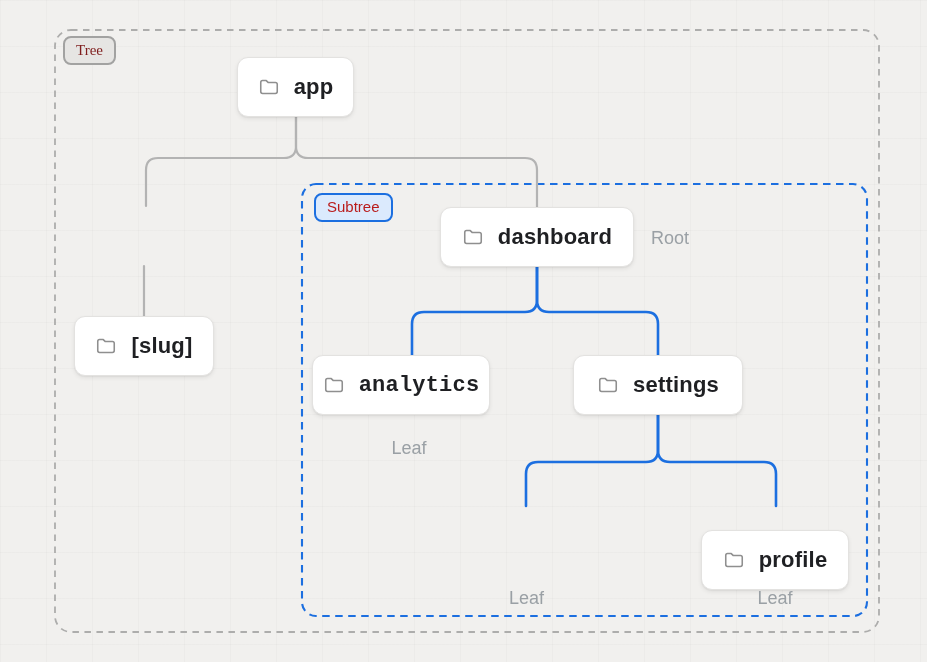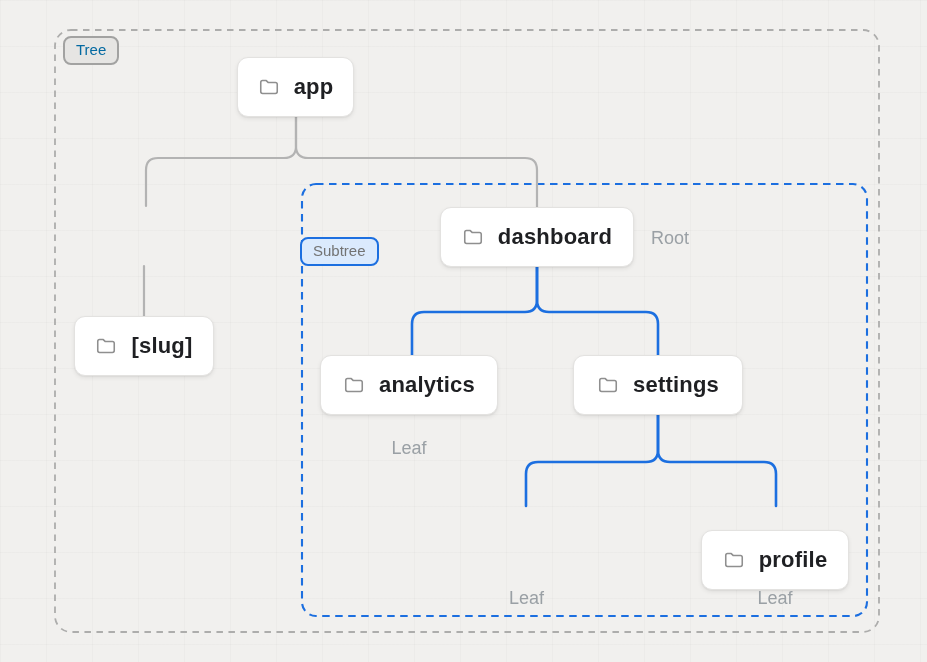--- a/index.html
+++ b/index.html
@@ -24,28 +24,28 @@
     padding:3px 11px 4px 11px;
     border-radius:8px;
     font-size:15px;
     line-height:18px;
     z-index:4;
   }
   .badge.tree{
     left:63px;top:36px;
     background:#e6e5e3;
     border:2px solid #a2a2a1;
-    color:#0369a1;
+    color:#7f1d1d;
+    font-family:Liberation Serif, serif;
   }
   .badge.subtree{
-    left:300px;top:193px;
+    left:314px;top:193px;
     background:#dbeafd;
     border:2px solid #1c6fe0;
-    color:#737373;
-    margin-top:44px;
+    color:#b91c1c;
   }
   .node{
     position:absolute;
     height:60px;
     box-sizing:border-box;
     background:#ffffff;
     border:1px solid #e3e2e0;
     border-radius:11px;
     box-shadow:0 2px 4px rgba(0,0,0,0.07), 0 1px 1px rgba(0,0,0,0.04);
     display:flex;
@@ -118,21 +118,21 @@
 
   <div class="node" style="left:74px;top:316px;width:140px;">
     <span class="folder">
       <svg width="22" height="22" viewBox="0 0 24 24" stroke="#8f8f8f" stroke-width="1.7" stroke-linejoin="round" fill="none">
           <path d="M3 7a2 2 0 0 1 2-2h4l2 2h8a2 2 0 0 1 2 2v8a2 2 0 0 1-2 2H5a2 2 0 0 1-2-2z"></path>
         </svg>
     </span>
     <span class="nlabel">[slug]</span>
   </div>
 
-  <div class="node" style="left:320px;top:355px;width:178px;">
+  <div class="node" style="left:312px;top:355px;width:178px;font-family:Liberation Mono, monospace;">
     <span class="folder">
       <svg width="22" height="22" viewBox="0 0 24 24" stroke="#8f8f8f" stroke-width="1.7" stroke-linejoin="round" fill="none">
           <path d="M3 7a2 2 0 0 1 2-2h4l2 2h8a2 2 0 0 1 2 2v8a2 2 0 0 1-2 2H5a2 2 0 0 1-2-2z"></path>
         </svg>
     </span>
     <span class="nlabel">analytics</span>
   </div>
 
   <div class="node" style="left:573px;top:355px;width:170px;">
     <span class="folder">

